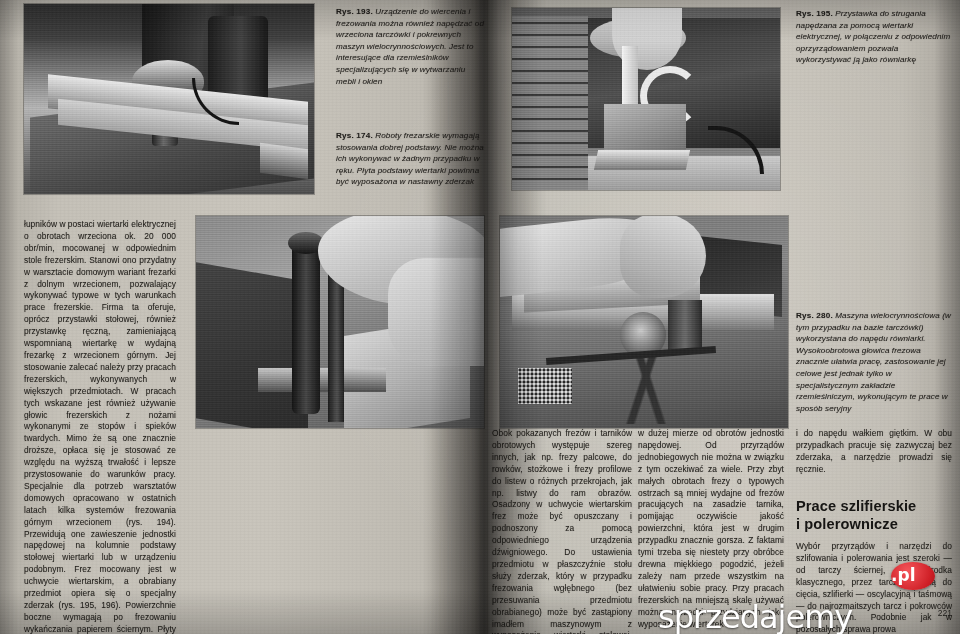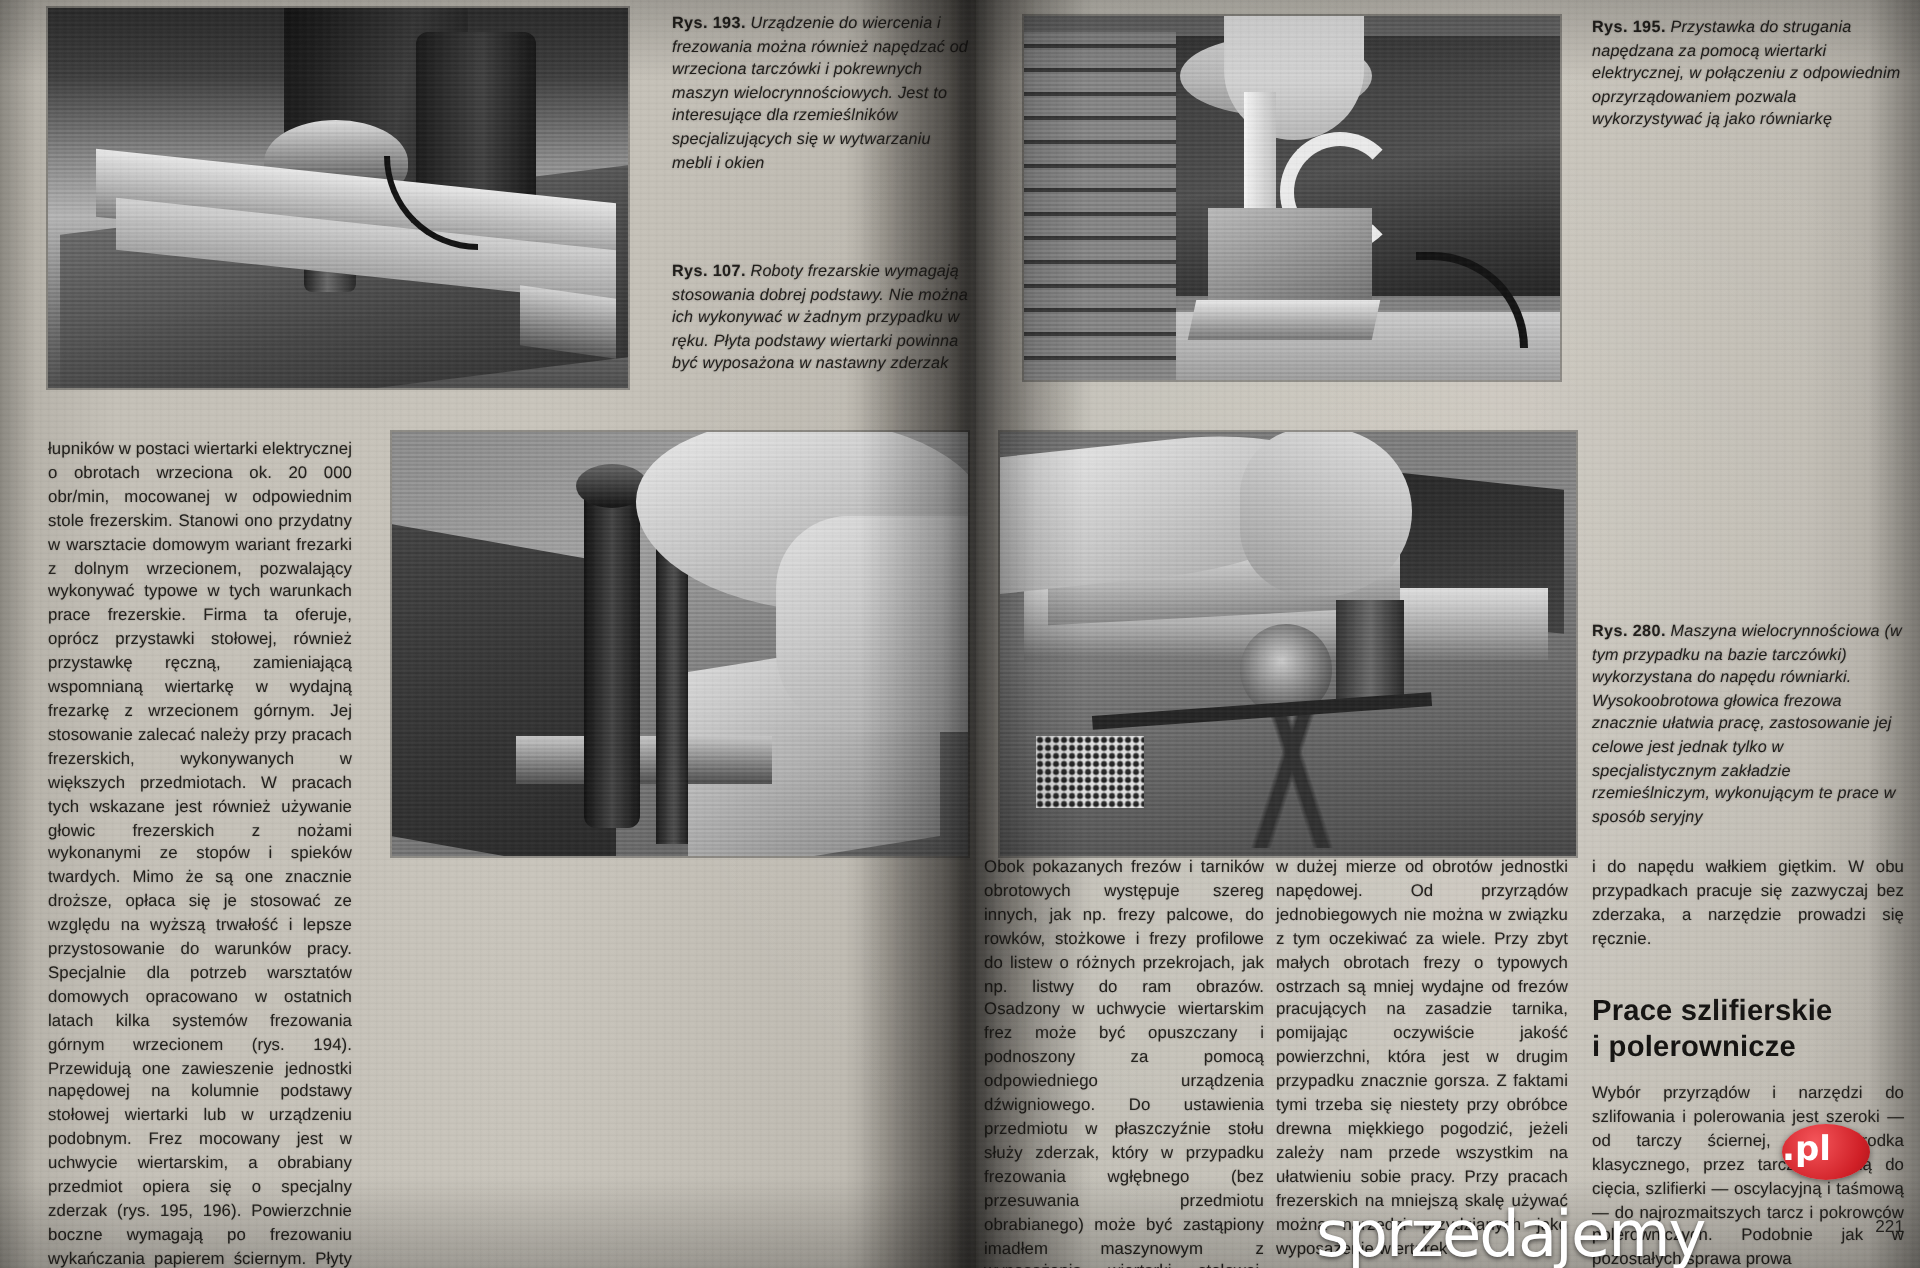--- a/index.html
+++ b/index.html
@@ -244,21 +244,21 @@
   <div id="p196-hub"></div>
   <div id="p196-motor"></div>
   <div id="p196-arm1"></div>
   <div id="p196-arm2"></div>
   <div id="p196-bar"></div>
   <div id="p196-swatch"></div>
   <div class="ph-grain"></div>
 </div>
 
 <div class="txt cap" id="cap-193"><b>Rys. 193.</b> Urządzenie do wiercenia i frezowania można również napędzać od wrzeciona tarczówki i pokrewnych maszyn wielocrynnościowych. Jest to interesujące dla rzemieślników specjalizujących się w wytwarzaniu mebli i okien</div>
-<div class="txt cap" id="cap-194"><b>Rys. 107.</b> Roboty frezarskie wymagają stosowania dobrej podstawy. Nie można ich wykonywać w żadnym przypadku w ręku. Płyta podstawy wiertarki powinna być wyposażona w nastawny zderzak</div>
+<div class="txt cap" id="cap-194"><b>Rys. 174.</b> Roboty frezarskie wymagają stosowania dobrej podstawy. Nie można ich wykonywać w żadnym przypadku w ręku. Płyta podstawy wiertarki powinna być wyposażona w nastawny zderzak</div>
 <div class="txt cap" id="cap-195"><b>Rys. 195.</b> Przystawka do strugania napędzana za pomocą wiertarki elektrycznej, w połączeniu z odpowiednim oprzyrządowaniem pozwala wykorzystywać ją jako równiarkę</div>
 <div class="txt cap" id="cap-196"><b>Rys. 280.</b> Maszyna wielocrynnościowa (w tym przypadku na bazie tarczówki) wykorzystana do napędu równiarki. Wysokoobrotowa głowica frezowa znacznie ułatwia pracę, zastosowanie jej celowe jest jednak tylko w specjalistycznym zakładzie rzemieślniczym, wykonującym te prace w sposób seryjny</div>
 
 <div class="txt body" id="col-left">łupników w postaci wiertarki elektrycznej o obrotach wrzeciona ok. 20 000 obr/min, mocowanej w odpowiednim stole frezerskim. Stanowi ono przydatny w warsztacie domowym wariant frezarki z dolnym wrzecionem, pozwalający wykonywać typowe w tych warunkach prace frezerskie. Firma ta oferuje, oprócz przystawki stołowej, również przystawkę ręczną, zamieniającą wspomnianą wiertarkę w wydajną frezarkę z wrzecionem górnym. Jej stosowanie zalecać należy przy pracach frezerskich, wykonywanych w większych przedmiotach. W pracach tych wskazane jest również używanie głowic frezerskich z nożami wykonanymi ze stopów i spieków twardych. Mimo że są one znacznie droższe, opłaca się je stosować ze względu na wyższą trwałość i lepsze przystosowanie do warunków pracy. Specjalnie dla potrzeb warsztatów domowych opracowano w ostatnich latach kilka systemów frezowania górnym wrzecionem (rys. 194). Przewidują one zawieszenie jednostki napędowej na kolumnie podstawy stołowej wiertarki lub w urządzeniu podobnym. Frez mocowany jest w uchwycie wiertarskim, a obrabiany przedmiot opiera się o specjalny zderzak (rys. 195, 196). Powierzchnie boczne wymagają po frezowaniu wykańczania papierem ściernym. Płyty powlekane tworzywem mogą być frezowane w ograniczonym zakresie, gdyż frezy tępią się stosunkowo szybko</div>
 <div class="txt body" id="col-mid-a">Obok pokazanych frezów i tarników obrotowych występuje szereg innych, jak np. frezy palcowe, do rowków, stożkowe i frezy profilowe do listew o różnych przekrojach, jak np. listwy do ram obrazów. Osadzony w uchwycie wiertarskim frez może być opuszczany i podnoszony za pomocą odpowiedniego urządzenia dźwigniowego. Do ustawienia przedmiotu w płaszczyźnie stołu służy zderzak, który w przypadku frezowania wgłębnego (bez przesuwania przedmiotu obrabianego) może być zastąpiony imadłem maszynowym z wyposażenia wiertarki stołowej. Skuteczność pracy frezów i tarników zależy</div>
 <div class="txt body" id="col-mid-b">w dużej mierze od obrotów jednostki napędowej. Od przyrządów jednobiegowych nie można w związku z tym oczekiwać za wiele. Przy zbyt małych obrotach frezy o typowych ostrzach są mniej wydajne od frezów pracujących na zasadzie tarnika, pomijając oczywiście jakość powierzchni, która jest w drugim przypadku znacznie gorsza. Z faktami tymi trzeba się niestety przy obróbce drewna miękkiego pogodzić, jeżeli zależy nam przede wszystkim na ułatwieniu sobie pracy. Przy pracach frezerskich na mniejszą skalę używać można narzędzi przydzianych jako wyposażenie wiertarek</div>
 <div class="txt body" id="col-right">i do napędu wałkiem giętkim. W obu przypadkach pracuje się zazwyczaj bez zderzaka, a narzędzie prowadzi się ręcznie.</div>
 <div class="txt head" id="heading-right">Prace szlifierskie<br>i polerownicze</div>
 <div class="txt body" id="col-right-2">Wybór przyrządów i narzędzi do szlifowania i polerowania jest szeroki — od tarczy ściernej, jako środka klasycznego, przez tarczę ścierną do cięcia, szlifierki — oscylacyjną i taśmową — do najrozmaitszych tarcz i pokrowców polerowniczych. Podobnie jak w pozostałych sprawa prowa</div>
 

